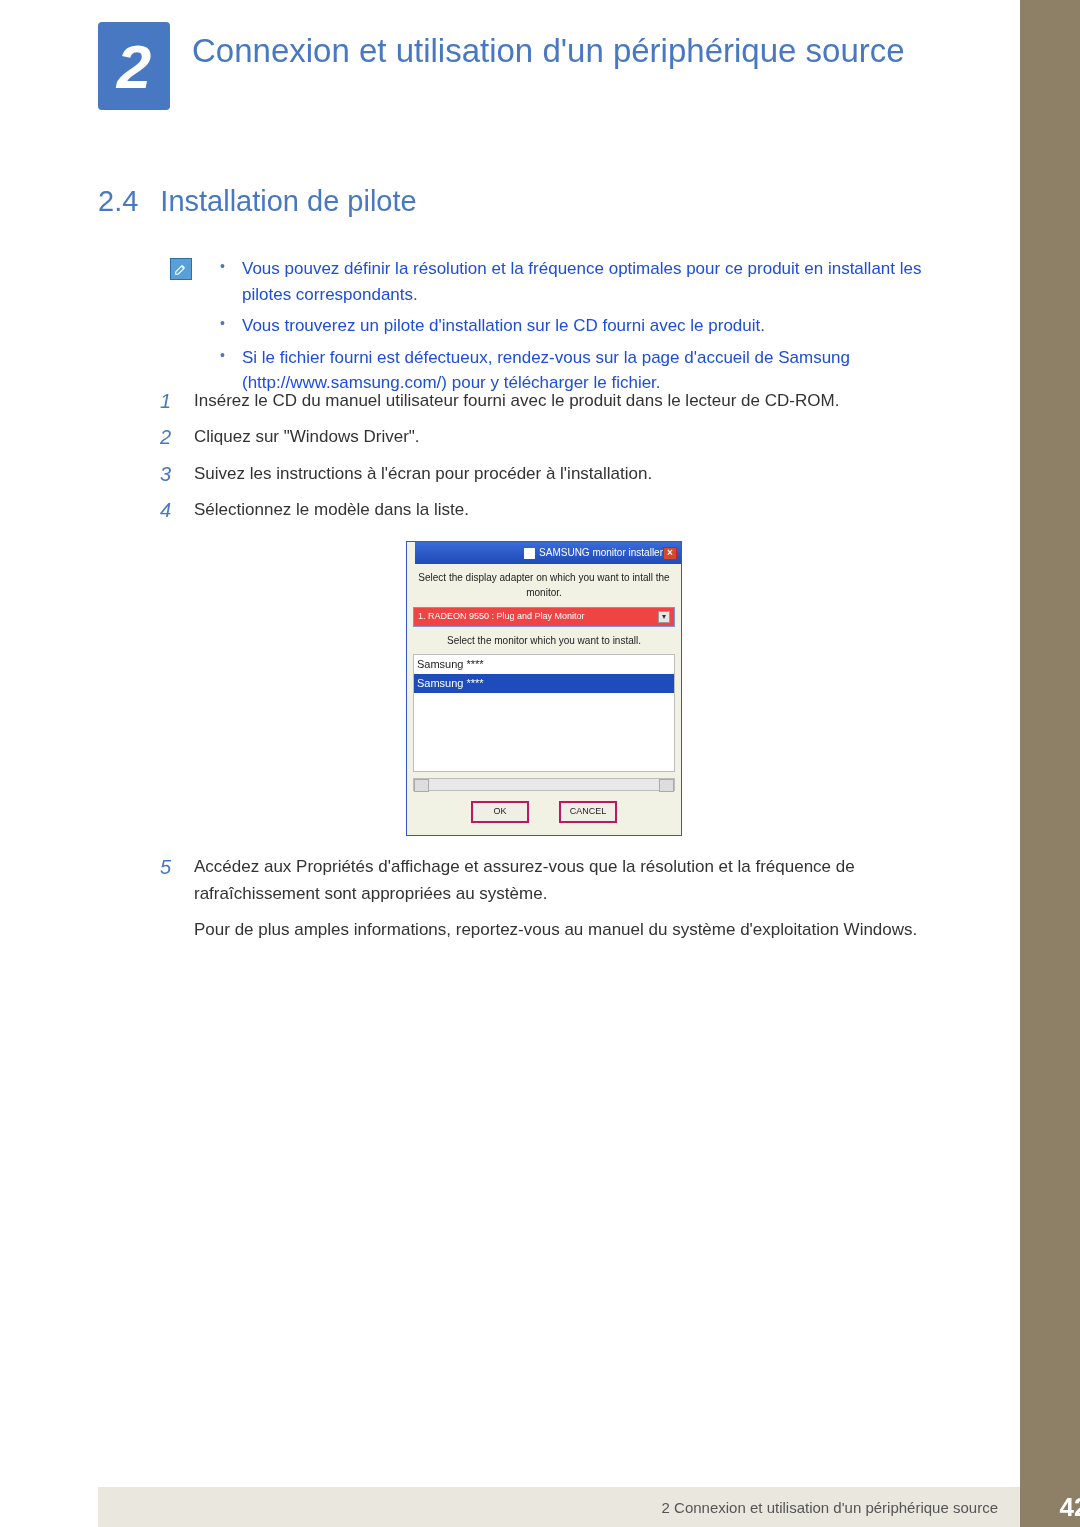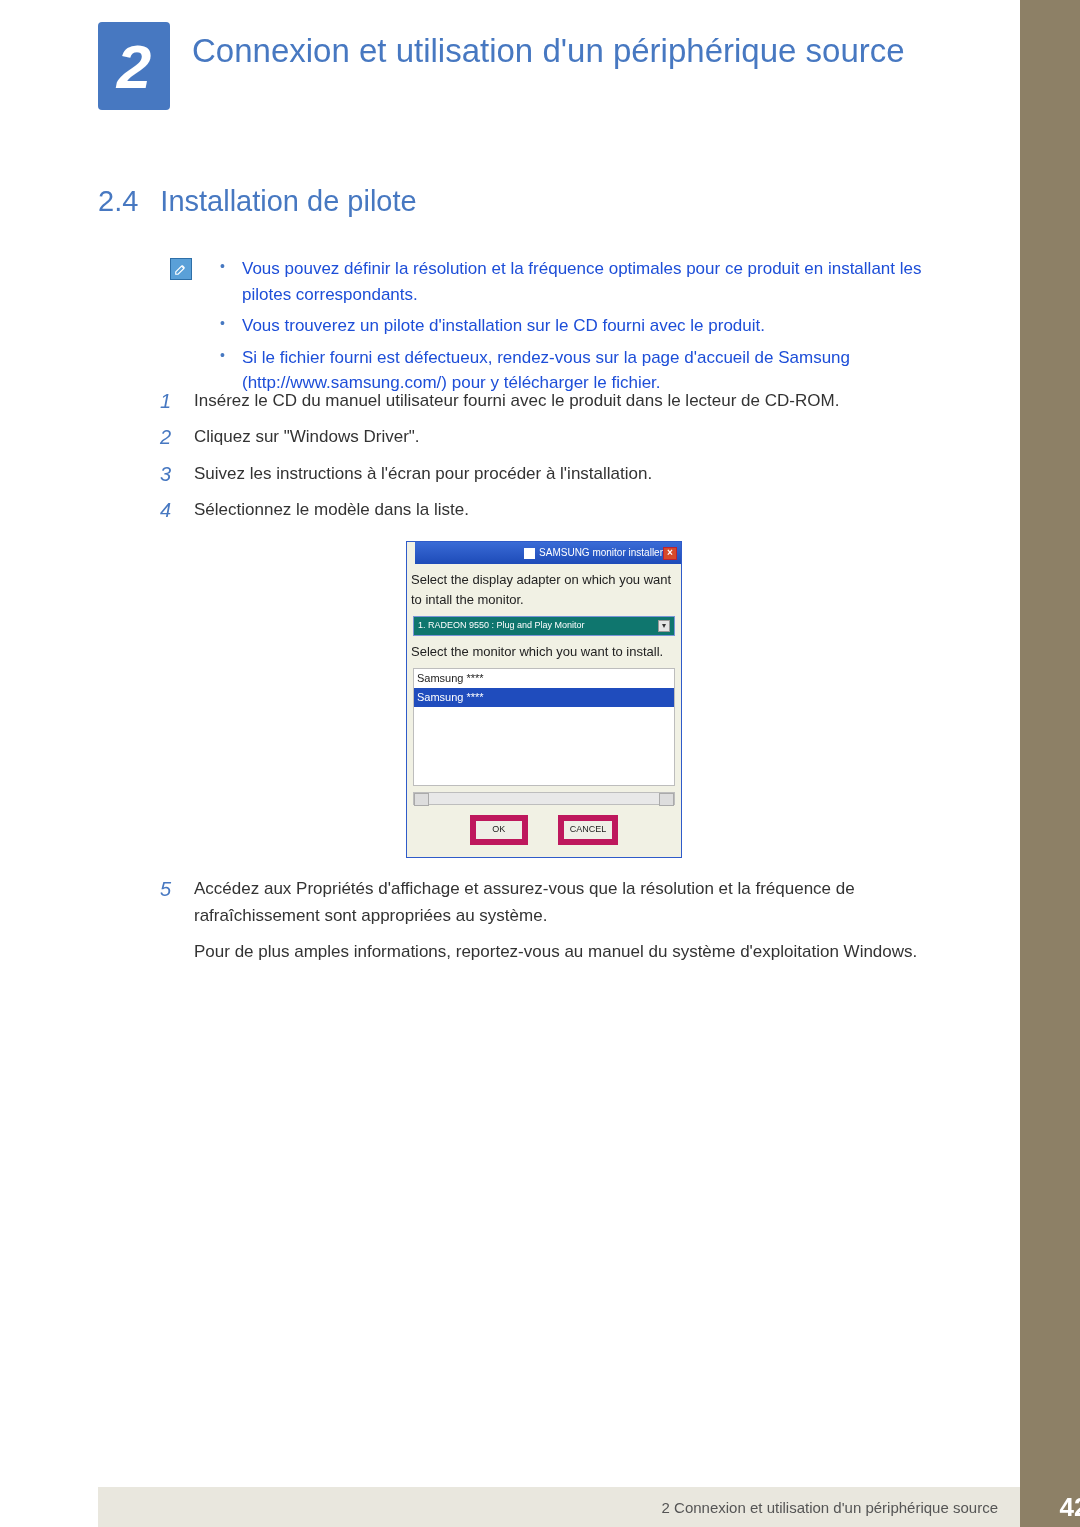--- a/index.html
+++ b/index.html
@@ -136,28 +136,28 @@
   .installer .titlebar .t-left { display: flex; align-items: center; gap: 4px; }
   .installer .titlebar .app-ico {
     width: 11px; height: 11px; background: #fff; display: inline-block;
   }
   .installer .titlebar .close {
     width: 14px; height: 13px; background: #d64a2a;
     display: flex; align-items: center; justify-content: center;
     color: #fff; font-weight: bold; font-size: 10px; border: 1px solid #b23;
   }
   .installer .instr {
-    text-align: left;
+    text-align: center;
     padding: 6px 4px;
-    font-size: 13px;
+    font-size: 10px;
     color: #222;
   }
   .installer .dropdown {
     margin: 0 6px;
-    background: #0f766e;
+    background: #ef4444;
     color: #fff;
     padding: 2px 4px;
     font-size: 9px;
     display: flex;
     justify-content: space-between;
     align-items: center;
     border: 1px solid #7a95d8;
   }
   .installer .dropdown .arrow {
     width: 12px; height: 12px; background: #e6e6e6; color: #333;
@@ -201,21 +201,21 @@
     display: flex;
     justify-content: center;
     gap: 30px;
     padding: 10px 0 12px 0;
   }
   .installer .btnrow .btn {
     min-width: 58px;
     text-align: center;
     padding: 2px 6px;
     background: #efefe7;
-    border: 6px solid #be185d;
+    border: 2px solid #be185d;
     font-size: 9px;
     color: #222;
   }
   .footer {
     position: absolute;
     bottom: 0;
     left: 0;
     width: 1080px;
     height: 40px;
   }

